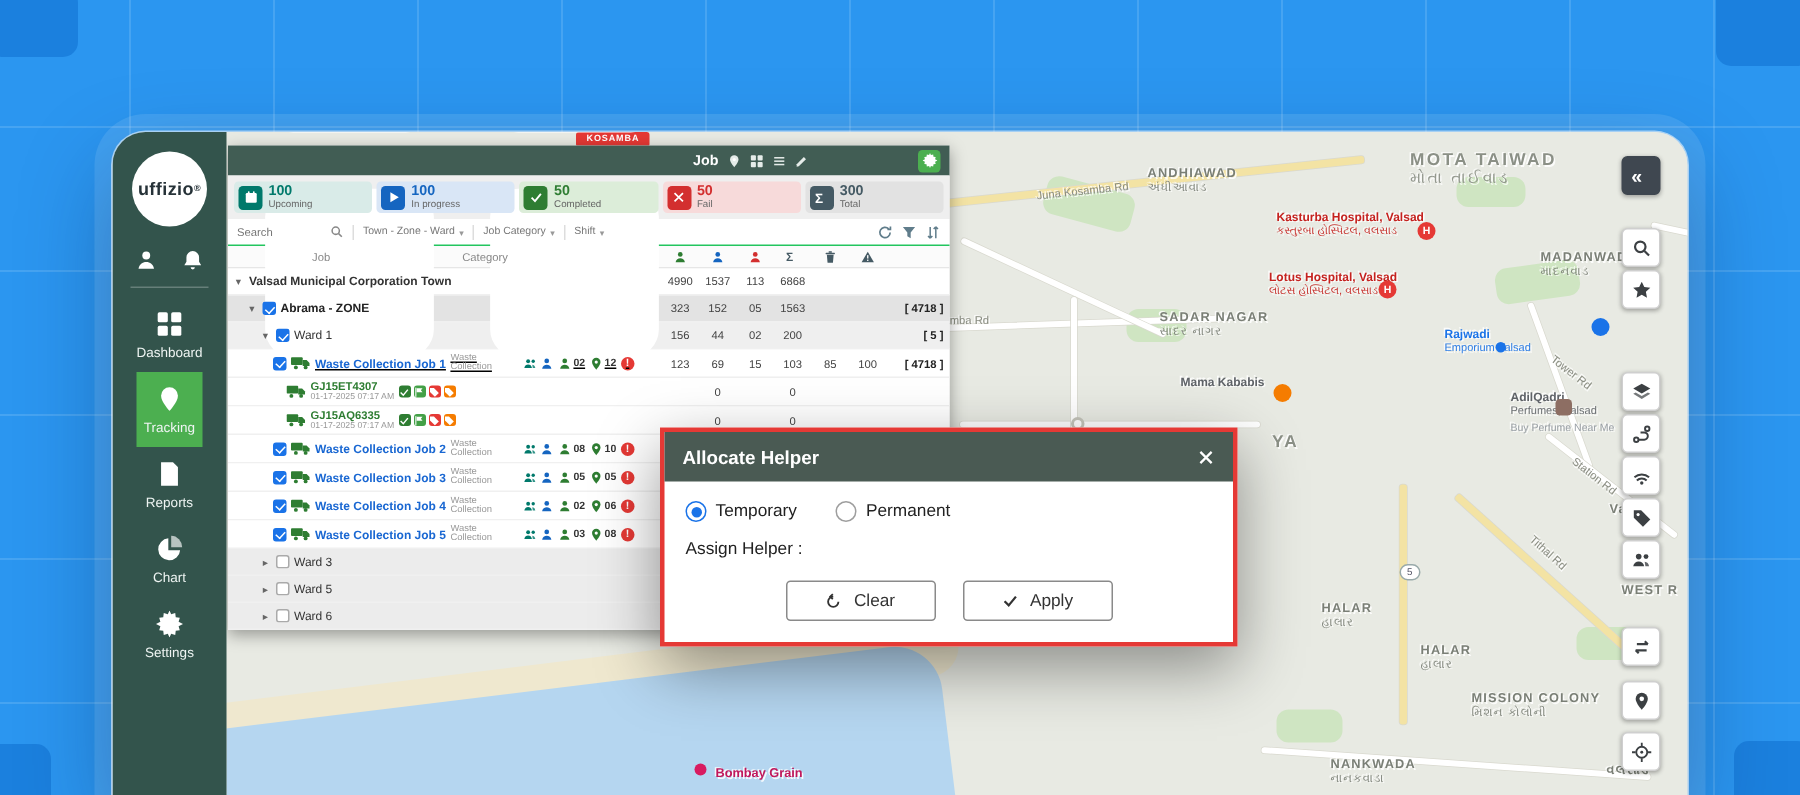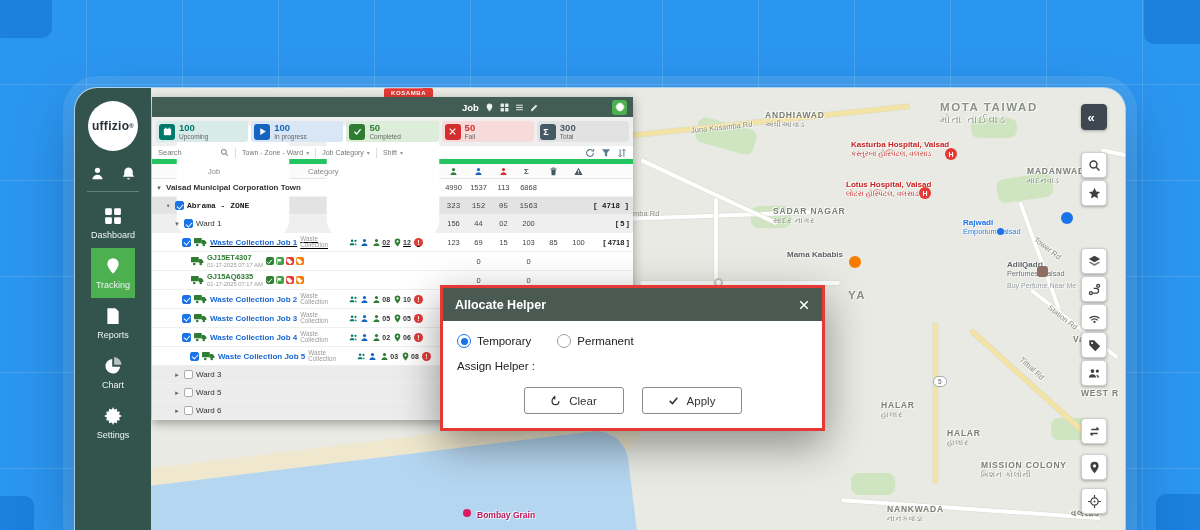--- a/index.html
+++ b/index.html
@@ -67,39 +67,39 @@
   .ph-gear .ic { width:10px; height:10px; color:#fff; }
 
   .stats { display:flex; gap:3px; padding:4px; background:#efefef; }
   .stat { flex:1; display:flex; align-items:center; gap:4px; border-radius:3px; padding:2px 3px; cursor:pointer; }
   .sic { width:16px; height:16px; border-radius:3px; flex:none; display:flex; align-items:center; justify-content:center; }
   .sic .ic { width:9px; height:9px; color:#fff; }
   .sic .tx { color:#fff; font-size:9px; font-weight:bold; }
   .snum { font-size:9.5px; font-weight:bold; line-height:1; }
   .slbl { font-size:6.5px; color:#666; line-height:1.2; }
 
-  .search-row { display:flex; align-items:center; height:18px; background:#fff; border-bottom:5px solid #22c55e; padding:0 6px; }
+  .search-row { display:flex; align-items:center; height:18px; background:#fff; border-bottom:1px solid #22c55e; padding:0 6px; }
   .search-in { border:none; outline:none; width:62px; font-size:7.5px; color:#555; font-family:inherit; }
   .search-row .ic.sea { width:9px; height:9px; color:#888; }
   .sep { width:1px; height:10px; background:#ddd; margin:0 6px; flex:none; }
   .filter { display:flex; align-items:center; gap:3px; font-size:7px; color:#777; white-space:nowrap; cursor:pointer; }
   .filter .chv { font-size:6px; color:#999; }
   .sr-icons { margin-left:auto; display:flex; gap:6px; }
   .sr-icons .ic { width:10px; height:10px; color:#607d8b; cursor:pointer; }
 
   .thead { display:flex; align-items:center; height:15px; background:#fbfbfb; border-bottom:1px solid #e6e6e6; font-size:7.5px; color:#888; }
   .th1 { margin-left:56px; }
   .th2 { margin-left:88px; flex:1; }
   .hic { width:25px; display:flex; align-items:center; justify-content:center; }
   .hic .ic { width:9px; height:9px; }
   .hic .tx { font-size:8px; font-weight:bold; }
   .th-bracket { width:42px; }
 
   .row { display:flex; align-items:center; height:18px; border-bottom:1px solid #f0f0f0; background:#fff; cursor:pointer; }
-  .row.kind-zone { background:#e3e3e3;font-family:Liberation Mono, monospace; }
+  .row.kind-zone { background:#e3e3e3; }
   .row.kind-ward { background:#efefef; }
   .row.kind-ward-collapsed { background:#ececec; }
   .row.kind-job, .row.kind-vehicle { height:19px; }
   .lead { display:flex; align-items:center; gap:3px; flex:1; min-width:0; overflow:hidden; }
   .arw { color:#666; font-size:7px; width:8px; flex:none; text-align:center; }
   .cb { width:9px; height:9px; border:1px solid #aaa; border-radius:2px; background:#fff; flex:none; position:relative; }
   .cb.checked { background:#1a73e8; border-color:#1a73e8; }
   .cb.checked::after { content:""; position:absolute; left:2.2px; top:.6px; width:3px; height:5px; border:solid #fff; border-width:0 1.4px 1.4px 0; transform:rotate(42deg); }
   .ic.truck { width:13px; height:10px; color:#2e7d32; flex:none; }
   .lbl-region { font-size:8px; color:#333; font-weight:bold; }
@@ -900,21 +900,21 @@
               <span class="vcell"></span>
               <span class="vcell"></span>
               <span class="vcell"></span>
               <span class="vcell"></span>
               <span class="vcell"></span>
               <span class="vcell"></span>
             </span>
             <span class="bracket"></span>
           </div>
           <div class="row kind-job">
-            <div class="lead" style="padding-left: 18px; margin-left: 20px;">
+            <div class="lead" style="padding-left: 30px;">
               <span class="cb checked"></span>
               <span class="ic truck">
                 <svg viewBox="0 0 20 14" fill="currentColor">
                   <rect x="0" y="1" width="12" height="8" rx="1"></rect>
                   <path d="M12 4h4l3 3v3h-7z"></path>
                   <circle cx="5" cy="11.5" r="2"></circle>
                   <circle cx="15" cy="11.5" r="2"></circle>
                 </svg>
               </span>
               <span class="lbl-job">Waste Collection Job 5</span>

